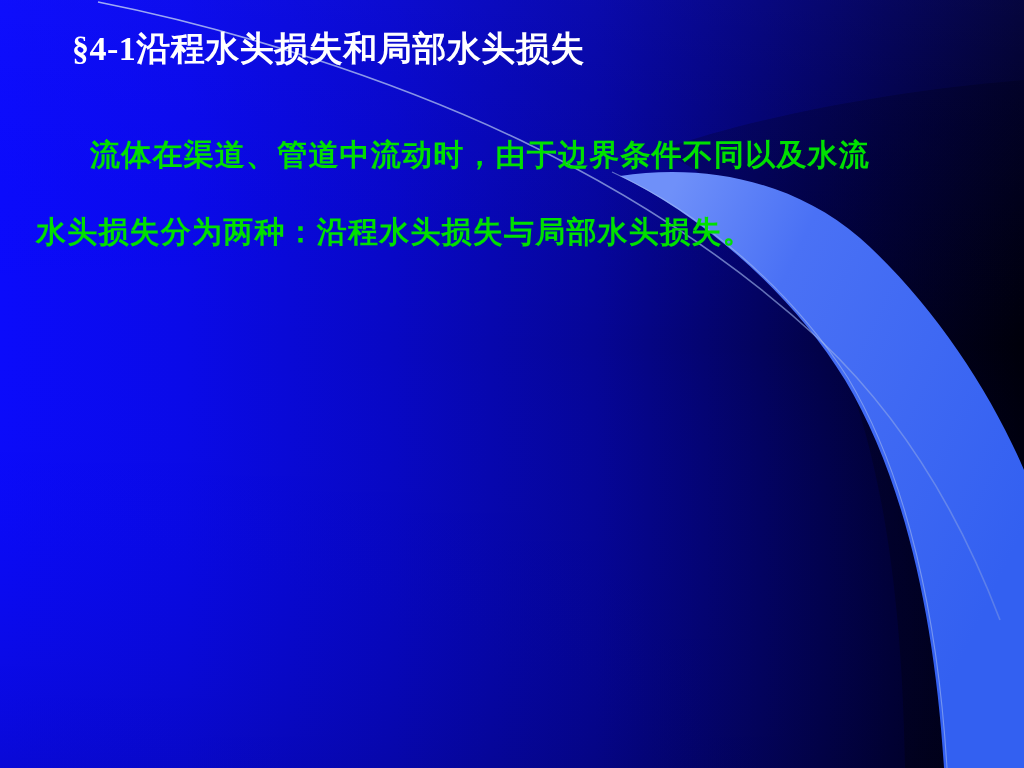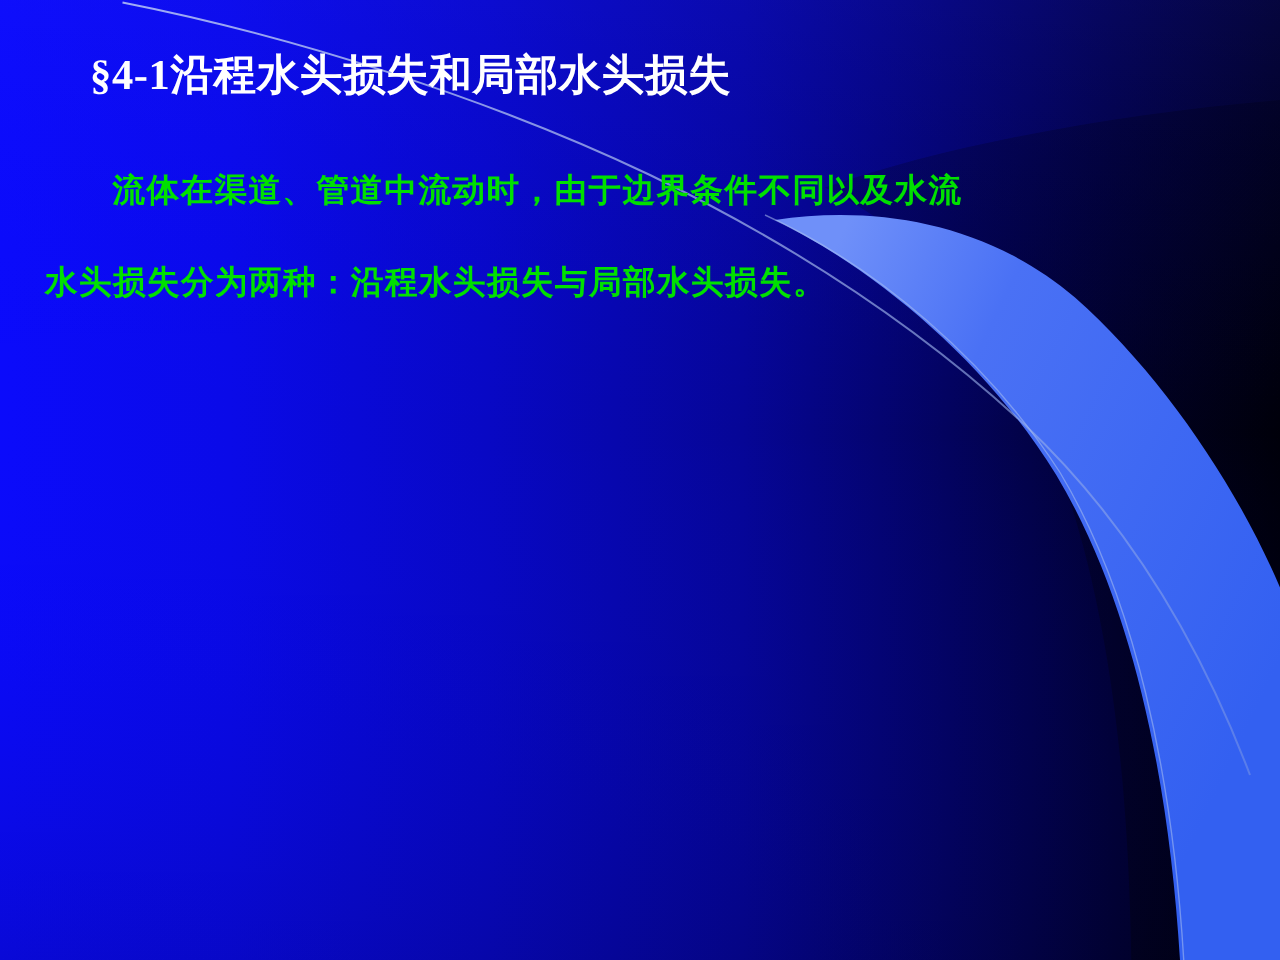--- a/index.html
+++ b/index.html
@@ -24,37 +24,37 @@
     z-index: 0;
   }
   #content {
     position: absolute;
     inset: 0;
     z-index: 5;
   }
   .slide-title {
     position: absolute;
     left: 72px;
-    top: 41px;
+    top: 29px;
     font-size: 34px;
     font-weight: bold;
     color: #ffffff;
     letter-spacing: 0.5px;
     white-space: nowrap;
     line-height: 1.15;
   }
   .body-block {
     position: absolute;
     left: 36px;
     top: 140px;
     width: 960px;
   }
   .body-line {
     color: #00e000;
-    font-size: 26px;
+    font-size: 30px;
     font-weight: bold;
     line-height: 1.0;
     white-space: nowrap;
     letter-spacing: 1.2px;
     margin: 0 0 47px 0;
     font-family: "Liberation Serif", "DejaVu Serif", serif;
   }
   .body-line.indent {
     text-indent: 54px;
   }

